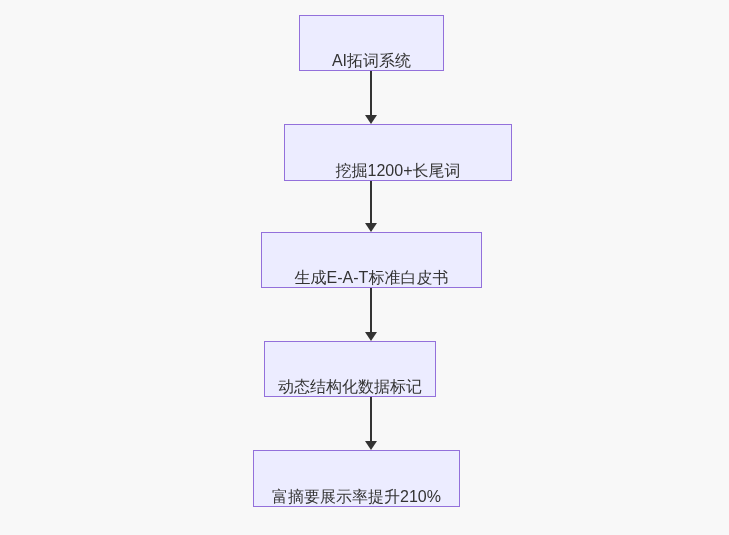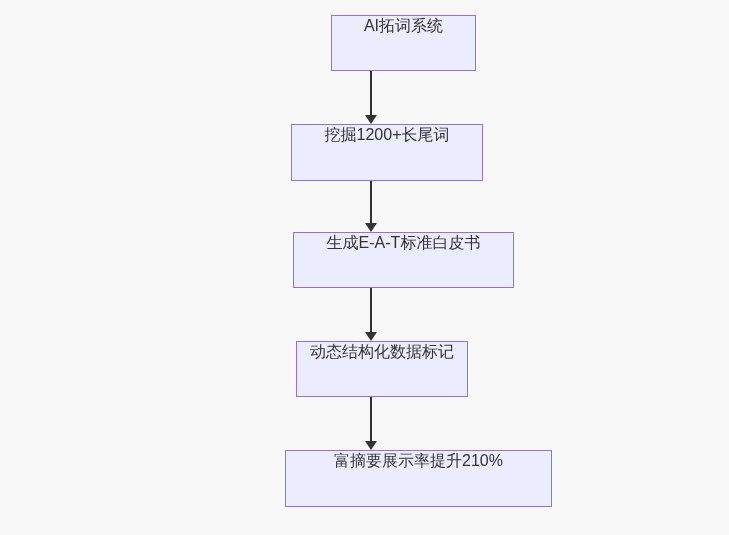--- a/index.html
+++ b/index.html
@@ -15,34 +15,33 @@
     height: 535px;
     background: var(--bg, #f8f8f8);
     overflow: hidden;
   }
   .node {
     position: absolute;
     box-sizing: border-box;
     background: var(--node-fill, #ECECFF);
     border: 1.5px solid var(--node-border, #9370DB);
     display: flex;
-    align-items: flex-start;
+    align-items: flex-end;
     justify-content: center;
     color: var(--text, #333333);
     font-size: 16px;
     line-height: 1.2;
     text-align: center;
     white-space: nowrap;
-    margin-left: 32px;
   }
   #node-0 { left: 299px; top: 15px;  width: 145px; height: 56px; }
-  #node-1 { left: 259px; top: 124px; width: 192px; height: 57px; }
+  #node-1 { left: 284px; top: 124px; width: 228px; height: 57px; }
   #node-2 { left: 261px; top: 232px; width: 221px; height: 56px; }
   #node-3 { left: 264px; top: 341px; width: 172px; height: 56px; }
-  #node-4 { left: 253px; top: 450px; width: 267px; height: 57px; }
+  #node-4 { left: 253px; top: 450px; width: 207px; height: 57px; }
 
   .arrow {
     position: absolute;
     left: 365px;
     width: 12px;
     display: flex;
     flex-direction: column;
     align-items: center;
   }
   #arrow-0 { top: 71px;  height: 53px; }

